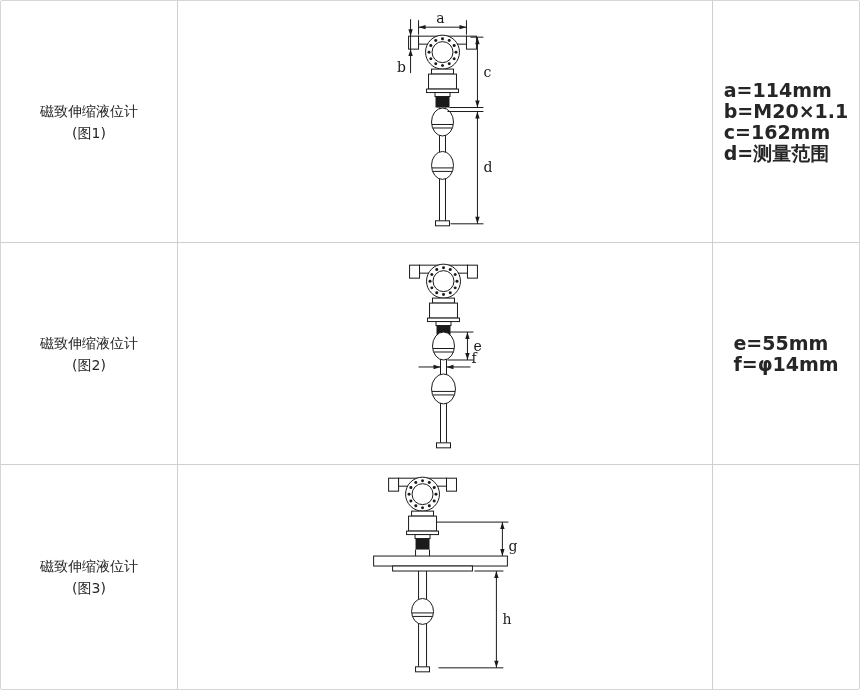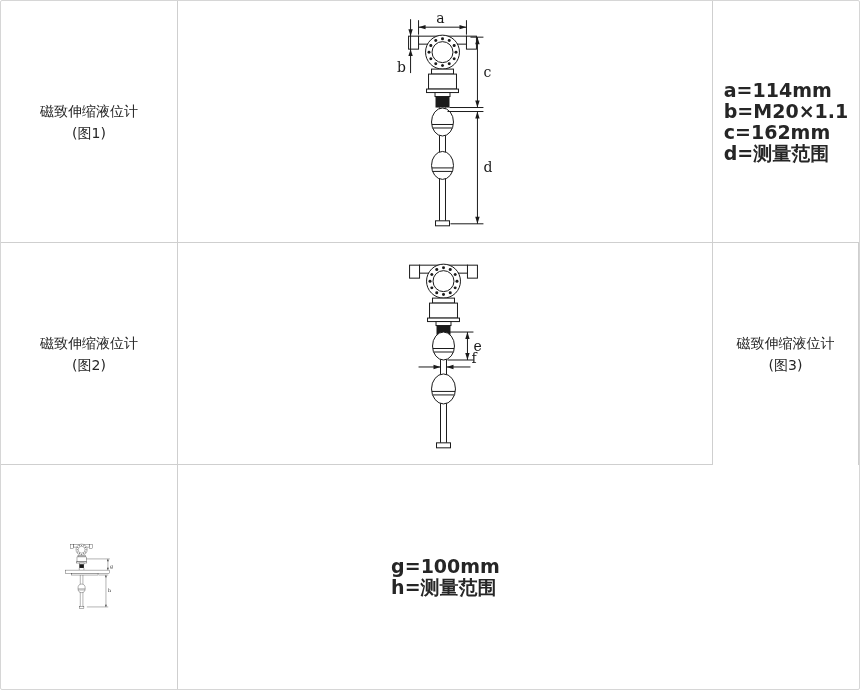--- a/index.html
+++ b/index.html
@@ -178,20 +178,26 @@
       <g>
         <line class="dim" x1="241" y1="124" x2="263" y2="124"></line>
         <line class="dim" x1="269" y1="124" x2="293" y2="124"></line>
         <polygon class="solid" points="263,124 256,121.8 256,126.2"></polygon>
         <polygon class="solid" points="269,124 276,121.8 276,126.2"></polygon>
         <text class="dimlabel" x="294" y="120">f</text>
       </g>
     </svg>
   </div>
 
+  <div class="cell spec-cell last-col">
+    <div>
+      <div class="spec-line">e=55mm</div>
+      <div class="spec-line">f=φ14mm</div>
+    </div>
+  </div>
 
   <div class="cell label-cell last-row">
     <div>
       <div>磁致伸缩液位计</div>
       <div>(图3)</div>
     </div>
   </div>
 
   <div class="cell fig-cell last-row">
     <svg width="535" height="224" viewBox="0 0 535 224">
@@ -227,20 +233,14 @@
         <line class="dim" x1="297" y1="106" x2="326" y2="106"></line>
         <line class="dim" x1="261" y1="203" x2="326" y2="203"></line>
         <line class="dim" x1="319" y1="106" x2="319" y2="203"></line>
         <polygon class="solid" points="319,106 316.8,113 321.2,113"></polygon>
         <polygon class="solid" points="319,203 316.8,196 321.2,196"></polygon>
         <text class="dimlabel" x="325" y="159">h</text>
       </g>
     </svg>
   </div>
 
-  <div class="cell spec-cell last-col last-row">
-    <div>
-      <div class="spec-line">g=100mm</div>
-      <div class="spec-line">h=测量范围</div>
-    </div>
-  </div>
 
 </div>
 
 </body></html>

